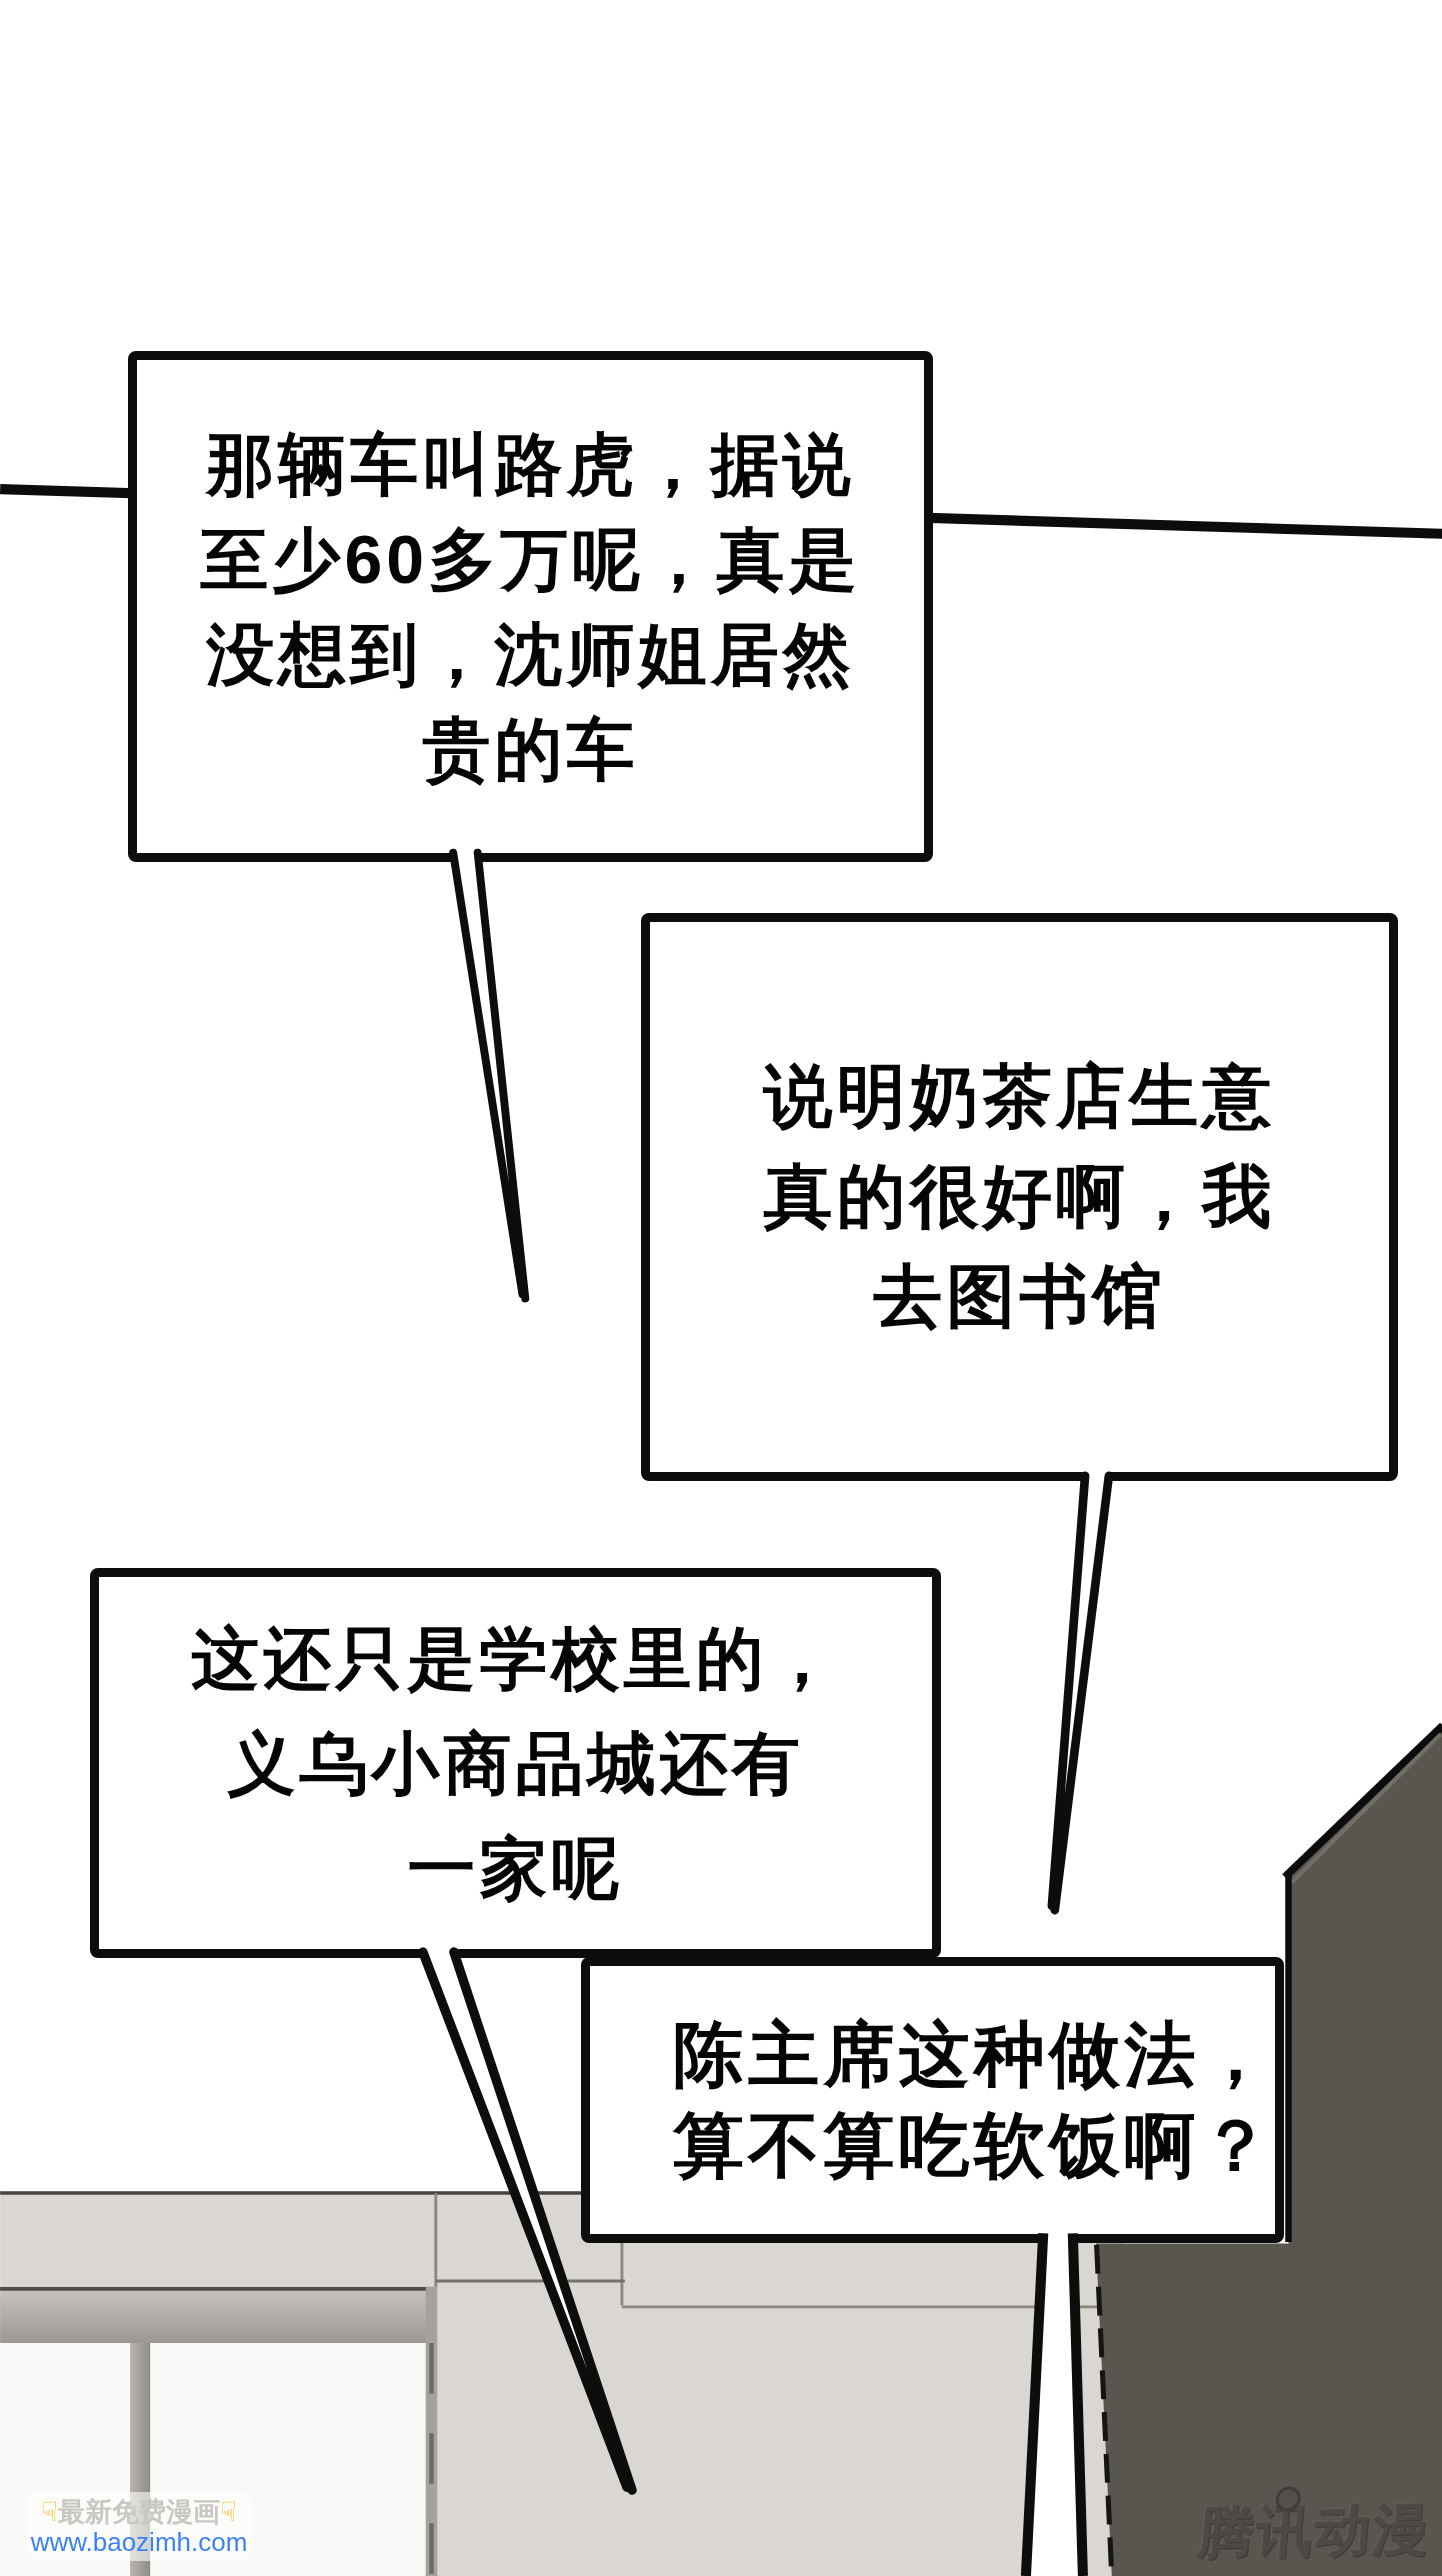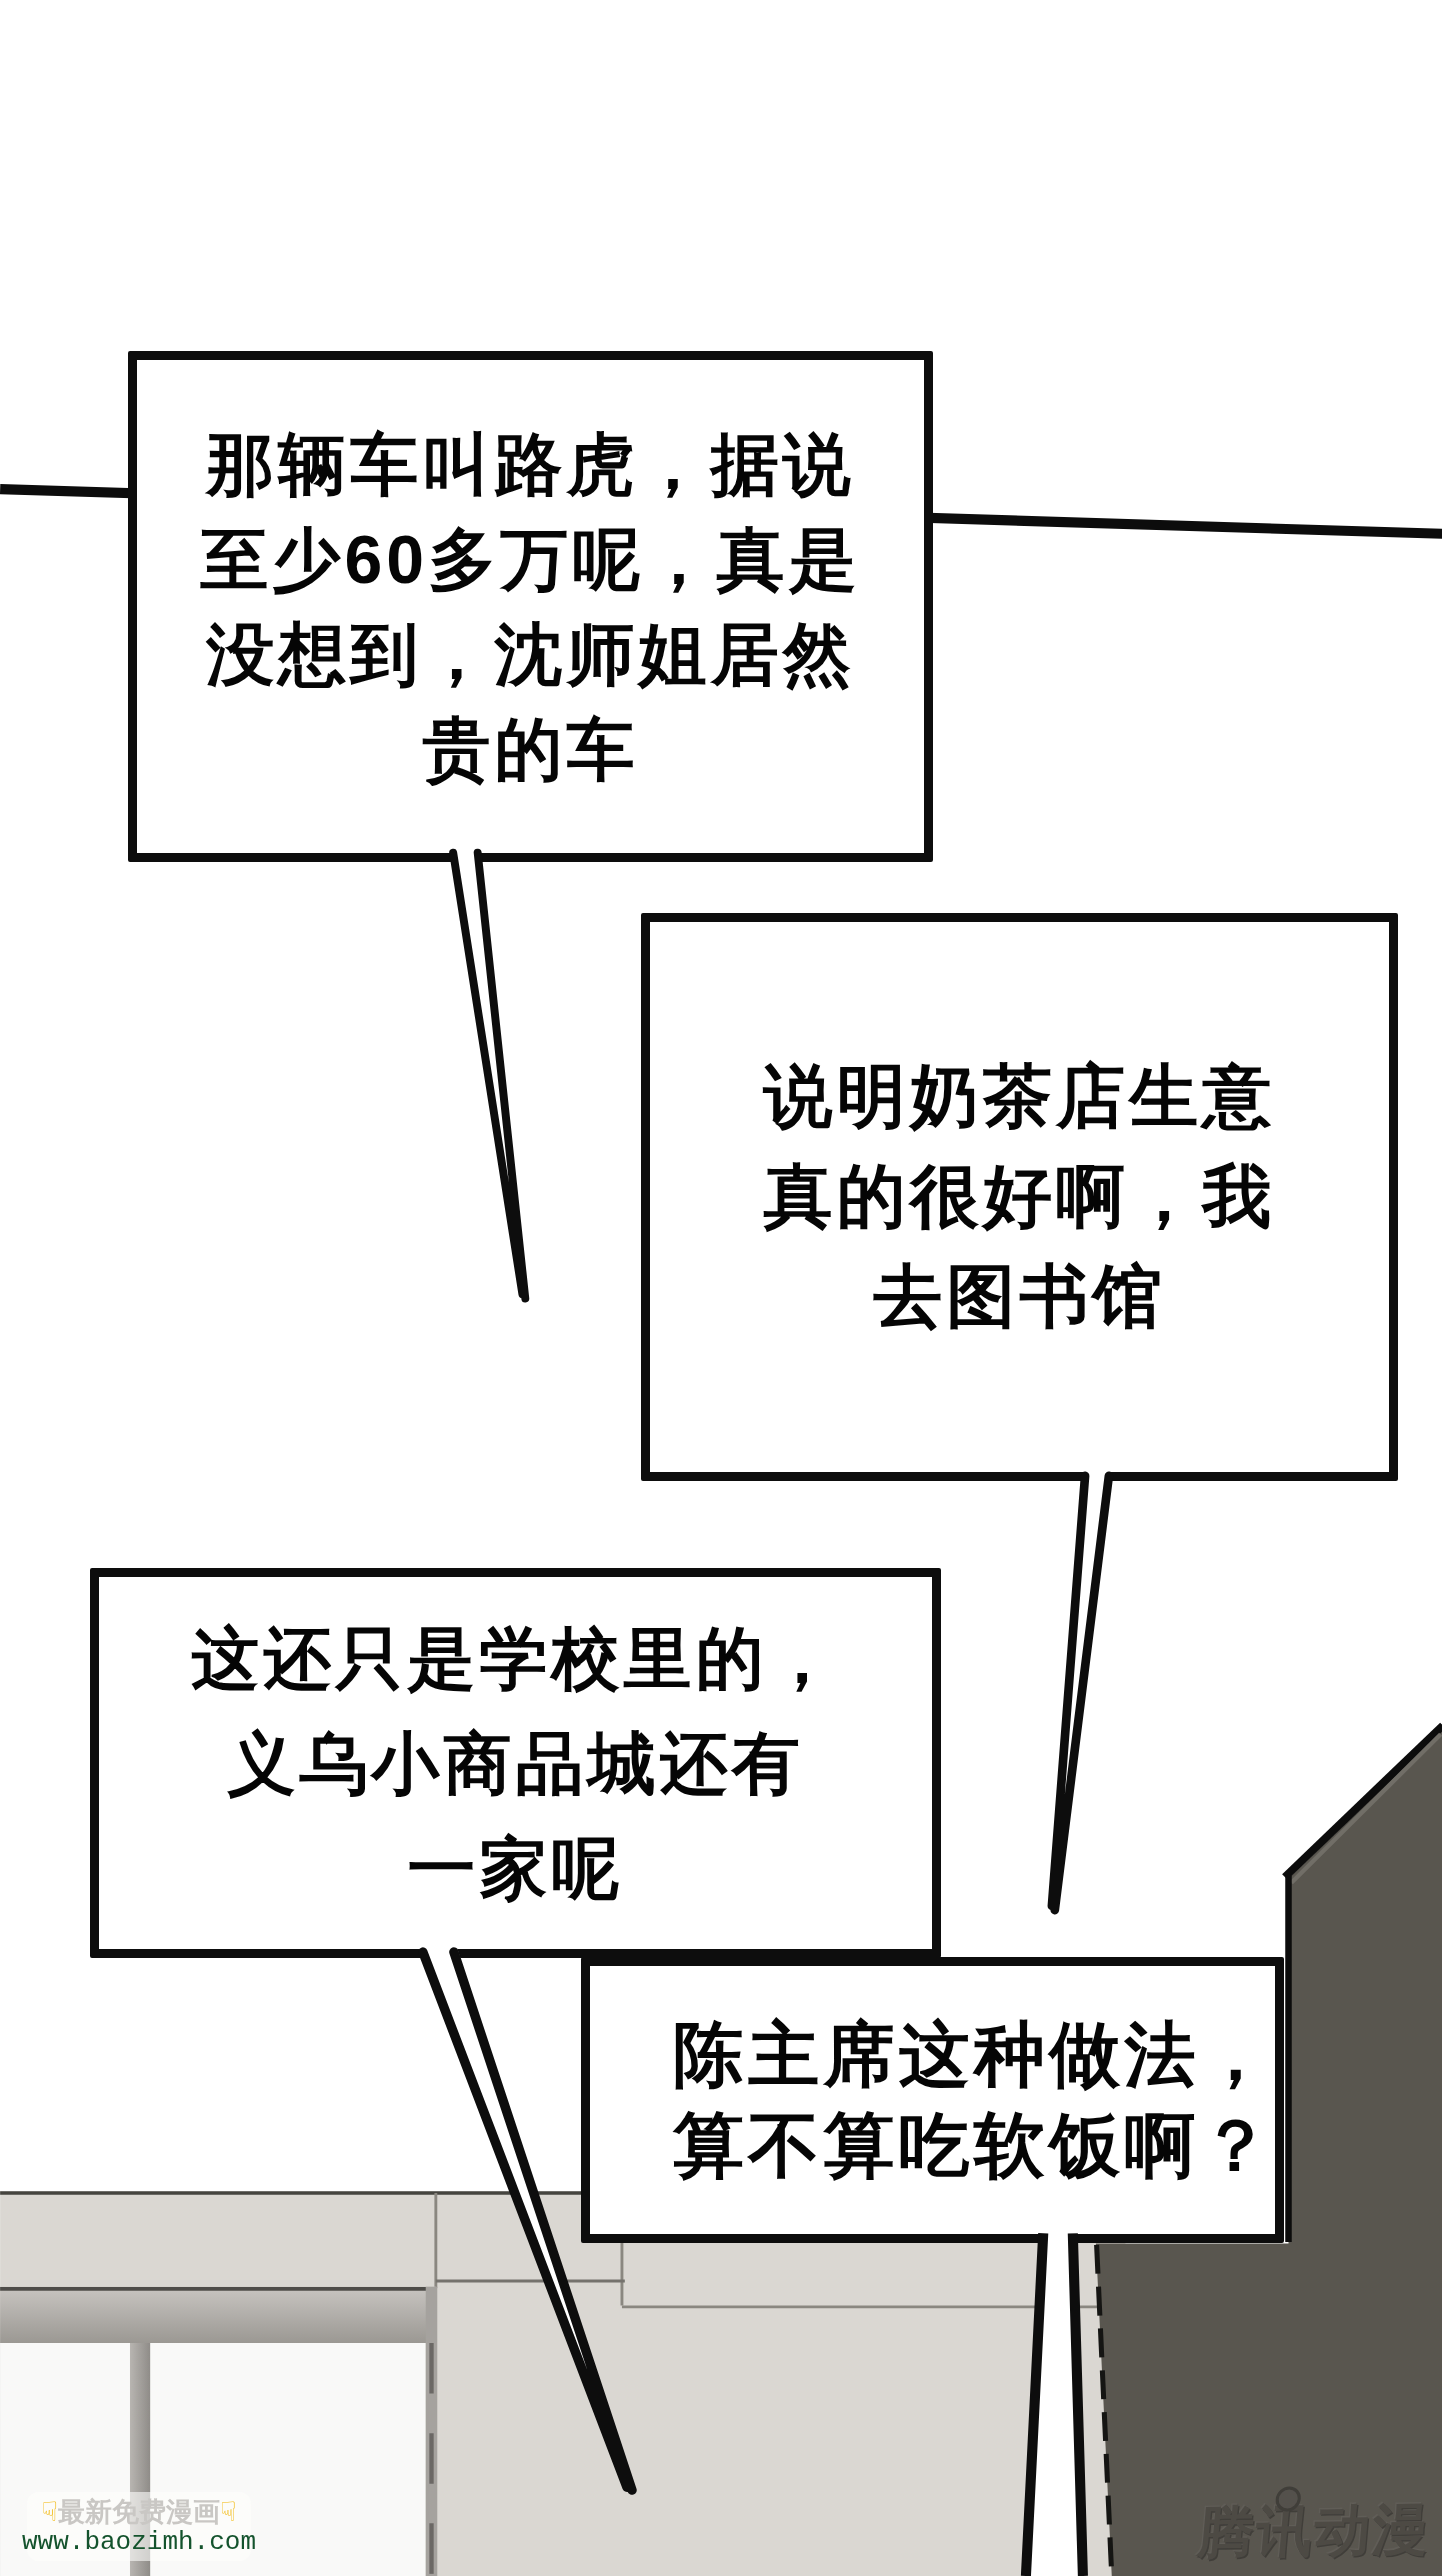--- a/index.html
+++ b/index.html
@@ -13,21 +13,21 @@
   svg{display:block;}
   .layer{position:absolute;left:0;top:0;width:1443px;height:2576px;}
   .bg-svg{z-index:0;}
   .tails-svg{z-index:3;pointer-events:none;}
 
   
   .bubble{
     position:absolute;
     background:#ffffff;
     border:9.4px solid #0d0d0d;
-    border-radius:2px;
+    border-radius:8px;
     box-sizing:border-box;
     z-index:2;
     display:flex;
     flex-direction:column;
     justify-content:center;
     align-items:center;
     text-align:center;
     color:#050505;
     font-weight:700;
     letter-spacing:0.06em;
@@ -61,21 +61,21 @@
   .baozi-mark{
     position:absolute;
     left:27px;top:2492px;width:224px;height:69px;
     z-index:4;
     background:rgba(253,253,252,0.60);
     border-radius:11.5px;
     display:flex;flex-direction:column;justify-content:center;align-items:center;
     color:#c9c7c4;
   }
   .baozi-line1{font-size:27px;font-weight:700;line-height:32px;white-space:nowrap;}
-  .baozi-line2{font-size:26px;font-weight:400;line-height:29px;color:#14532d;white-space:nowrap;font-family:Liberation Mono, monospace;}
+  .baozi-line2{font-size:26px;font-weight:400;line-height:29px;color:#3b82f6;white-space:nowrap;}
   .hand{color:#f2b90d;font-weight:400;}
 </style>
 </head>
 <body>
 
 <div id="canvas">
 
   <svg class="layer bg-svg" viewBox="0 0 2000 3571">
 
     <line x1="0" y1="678" x2="2000" y2="740" stroke="#0c0c0c" stroke-width="14"></line>

